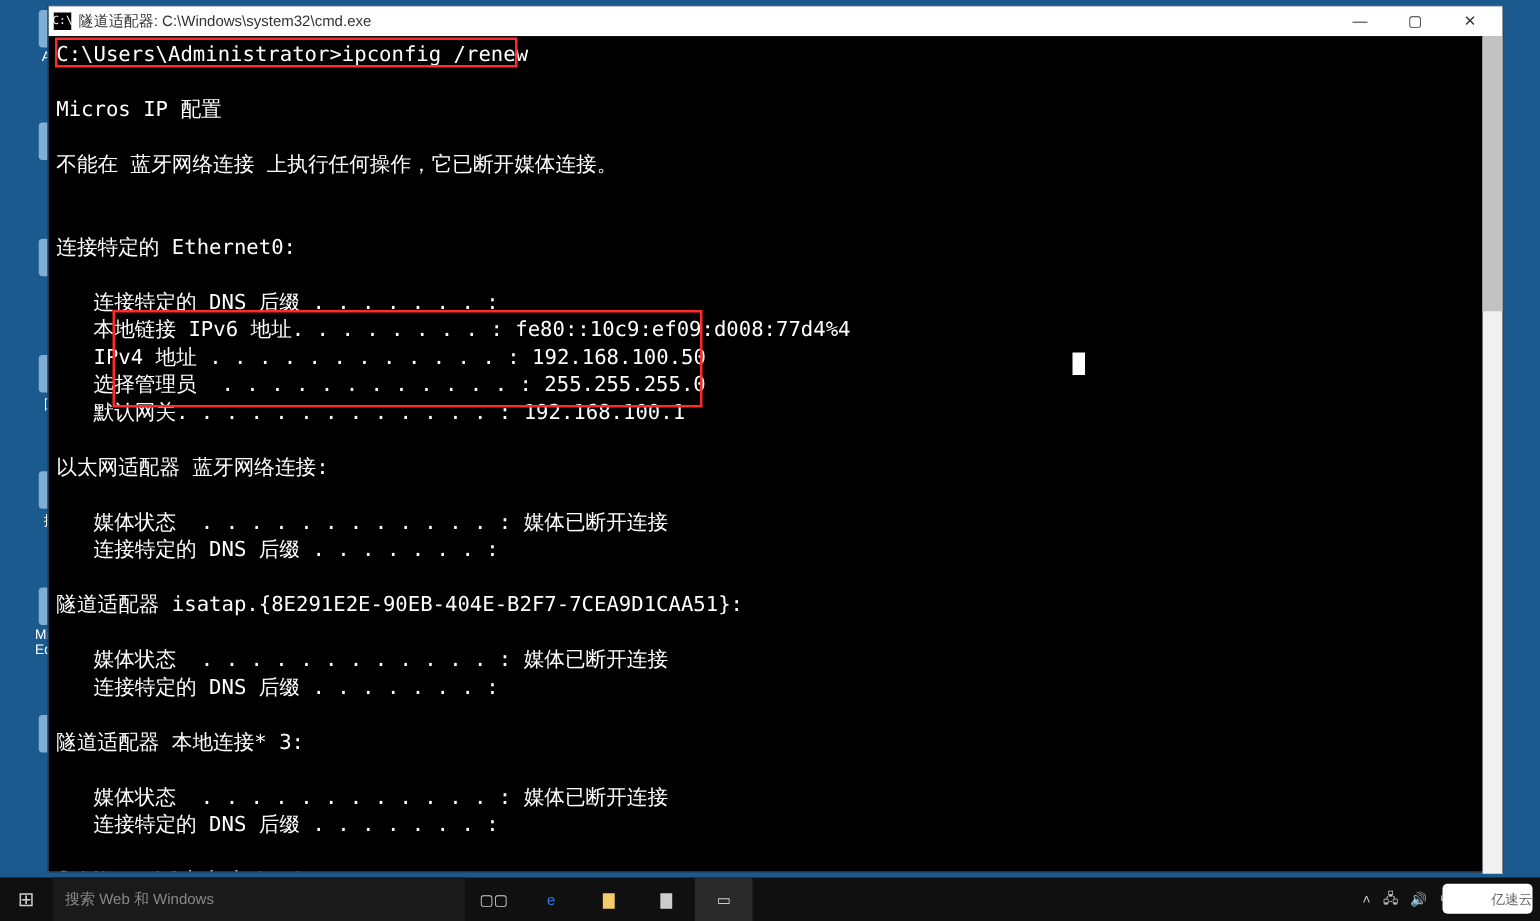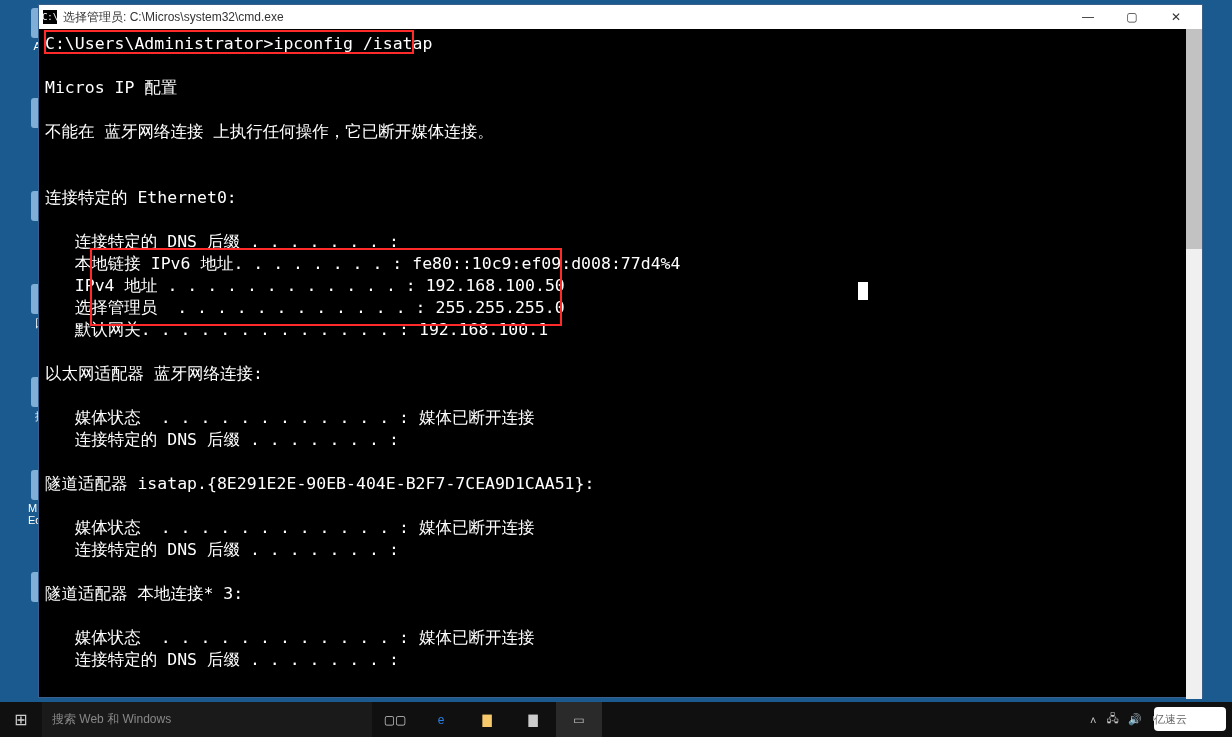--- a/index.html
+++ b/index.html
@@ -150,21 +150,21 @@
       height: 35px; display: flex; align-items: center;
       gap: 10px; color: #ccc; font-size: 11px;
     }
     .tray .clock { text-align: right; line-height: 12px; }
     .watermark {
       position: absolute;
       right: 6px; bottom: 6px;
       width: 72px; height: 24px;
       background: #fff;
       border-radius: 4px;
-      display: flex; align-items: center; justify-content: flex-start;
+      display: flex; align-items: center; justify-content: flex-end;
       font-size: 11px; color: #666;
     }
   </style>
 </head>
 <body>
 
 <div class="desktop-icons">
   <div class="desktop-icon">
       <div class="icon-box"></div>
       <span>Admi</span>
@@ -191,29 +191,29 @@
     </div>
   <div class="desktop-icon">
       <div class="icon-box"></div>
       <span>小</span>
     </div>
 </div>
 
 <div class="cmd-window">
   <div class="titlebar">
     <div class="app-icon">C:\</div>
-    <div class="title-text">选择管理员: C:\Micros\system32\cmd.exe</div>
+    <div class="title-text">隧道适配器: C:\Windows\system32\cmd.exe</div>
     <div class="win-controls">
       <div class="win-btn">—</div>
       <div class="win-btn">▢</div>
       <div class="win-btn close">✕</div>
     </div>
   </div>
 
-  <div class="terminal"><span>C:\Users\Administrator&gt;</span><span>ipconfig /isatap</span>
+  <div class="terminal"><span>C:\Users\Administrator&gt;</span><span>ipconfig /renew</span>
 <span></span>
 <span>Micros IP 配置</span>
 <span></span>
 <span>不能在 蓝牙网络连接 上执行任何操作，它已断开媒体连接。</span>
 <span></span>
 <span></span>
 <span>连接特定的 Ethernet0:</span>
 <span></span>
 <span>   连接特定的 DNS 后缀 . . . . . . . :</span>
 <span>   本地链接 IPv6 地址. . . . . . . . : fe80::10c9:ef09:d008:77d4%4</span>

